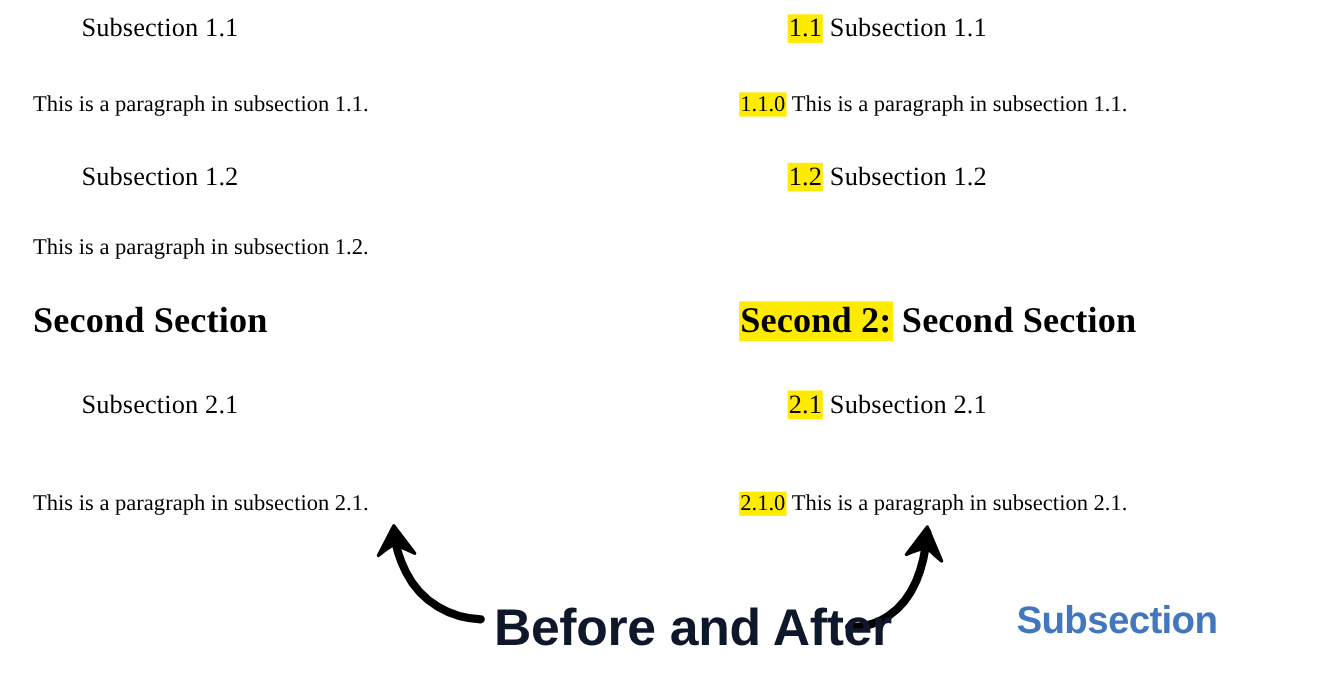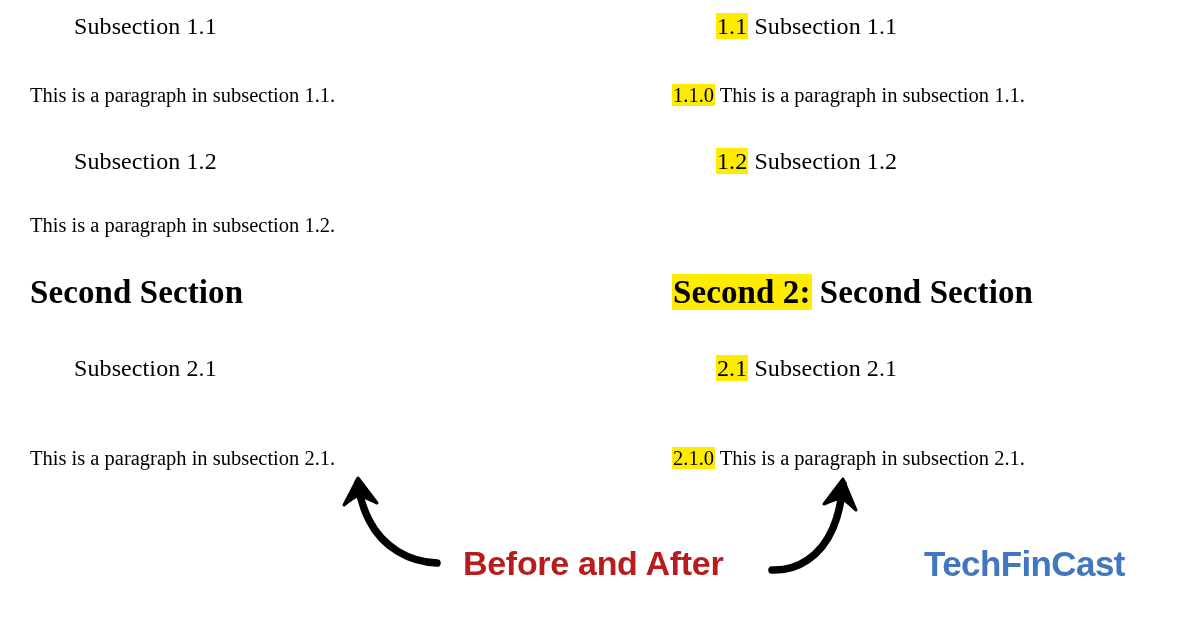--- a/index.html
+++ b/index.html
@@ -76,25 +76,25 @@
   }
 
   .caption {
     position: absolute;
     font-family: "Liberation Sans", "DejaVu Sans", sans-serif;
     font-weight: bold;
     white-space: nowrap;
     line-height: 1;
   }
   #caption-before-after {
-    left: 463px;
+    left: 449px;
     top: 546px;
-    font-size: 34px;
+    font-size: 47px;
     letter-spacing: -0.3px;
-    color: #b91c1c;
+    color: #0f172a;
   }
   #brand-logo {
     left: 924px;
     top: 546px;
     font-size: 35px;
     letter-spacing: -0.6px;
     color: #4277c0;
   }
 </style>
 </head>
@@ -182,13 +182,13 @@
              C 798 571, 821 556, 833 528
              C 839 514, 842 496, 843 484" fill="none" stroke="#000000" stroke-width="7.5" stroke-linecap="round" stroke-linejoin="round"></path>
     <path d="M 843 479 L 824 504 C 831 501, 836 499, 842 498
              C 846 501, 850 505, 856 510 Z" fill="#000000" stroke="#000000" stroke-width="3" stroke-linejoin="round"></path>
   </g>
 
 </svg>
 
 <div class="caption" id="caption-before-after">Before and After</div>
 
-<div class="caption" id="brand-logo">TechFinCast</div>
+<div class="caption" id="brand-logo">Subsection</div>
 
 </body></html>

